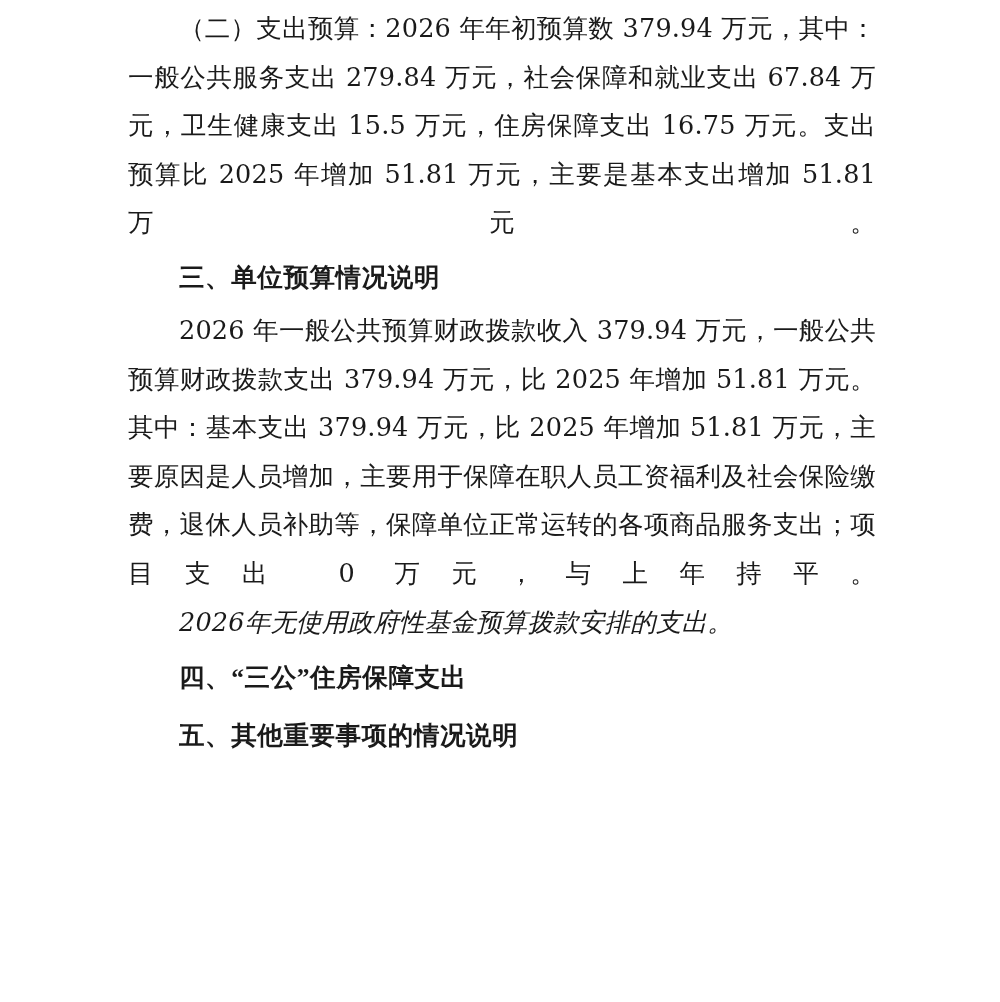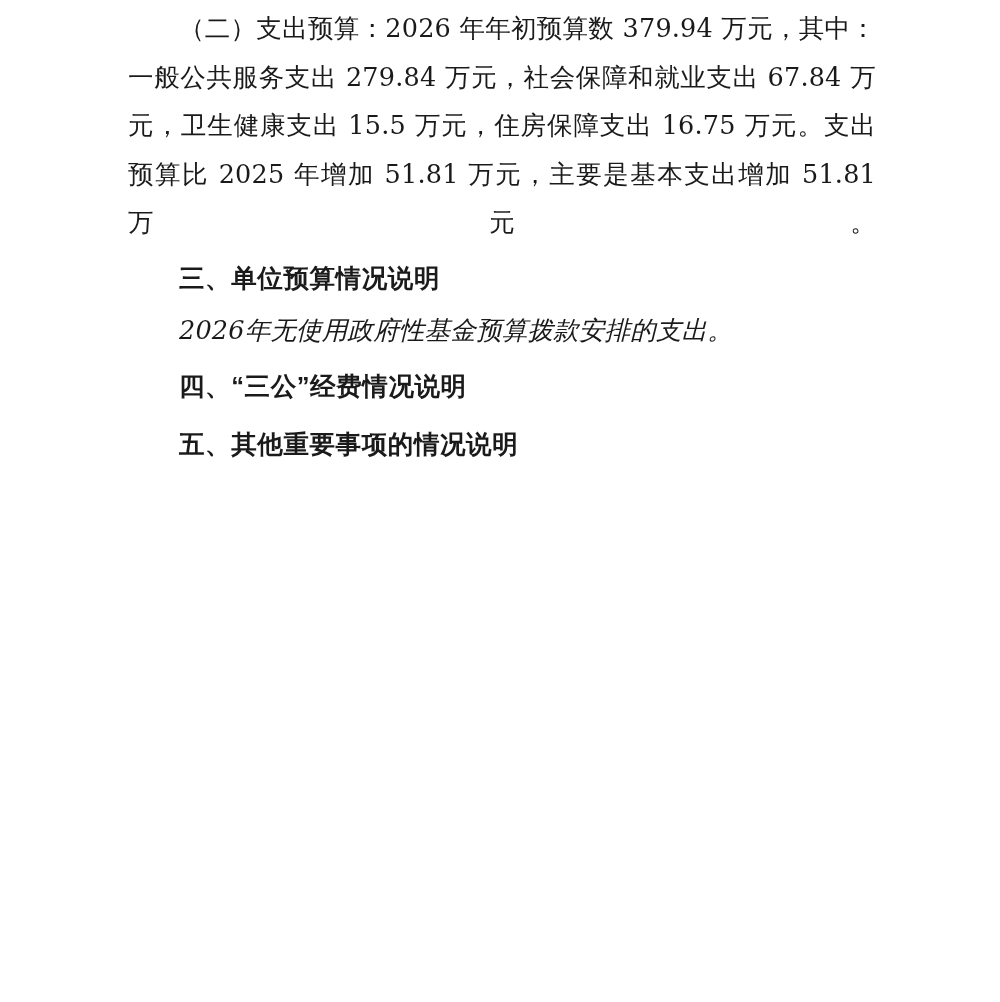--- a/index.html
+++ b/index.html
@@ -34,41 +34,42 @@
   p.para.last-left {
     text-align-last: left;
     font-style: italic;
   }
   h2.heading {
     margin: 0;
     padding: 6px 0 4px 0;
     font-size: 25.5px;
     line-height: 48.5px;
     font-weight: bold;
-    font-family: Liberation Sans, sans-serif;
+    font-family: Liberation Serif, serif;
     text-indent: 51px;
     text-align: left;
     letter-spacing: 0.6px;
   }
   .indent-text {
     text-indent: 51px;
   }
 </style>
 </head>
 <body>
 
 <div class="page">
   <div class="doc-body">
 
     <p class="para indent-text">（二）支出预算：2026 年年初预算数 379.94 万元，其中：一般公共服务支出 279.84 万元，社会保障和就业支出 67.84 万元，卫生健康支出 15.5 万元，住房保障支出 16.75 万元。支出预算比 2025 年增加 51.81 万元，主要是基本支出增加 51.81 万元。</p>
 
     <h2 class="heading">三、单位预算情况说明</h2>
 
+    <p class="para indent-text">2026 年一般公共预算财政拨款收入 379.94 万元，一般公共预算财政拨款支出 379.94 万元，比 2025 年增加 51.81 万元。其中：基本支出 379.94 万元，比 2025 年增加 51.81 万元，主要原因是人员增加，主要用于保障在职人员工资福利及社会保险缴费，退休人员补助等，保障单位正常运转的各项商品服务支出；项目支出 0 万元，与上年持平。</p>
 
     <p class="para indent-text last-left">2026年无使用政府性基金预算拨款安排的支出。</p>
 
-    <h2 class="heading">四、“三公”经费情况说明</h2>
+    <h2 class="heading">四、“三公”住房保障支出</h2>
 
 
     <h2 class="heading">五、其他重要事项的情况说明</h2>
 
   </div>
 </div>
 
 </body></html>

